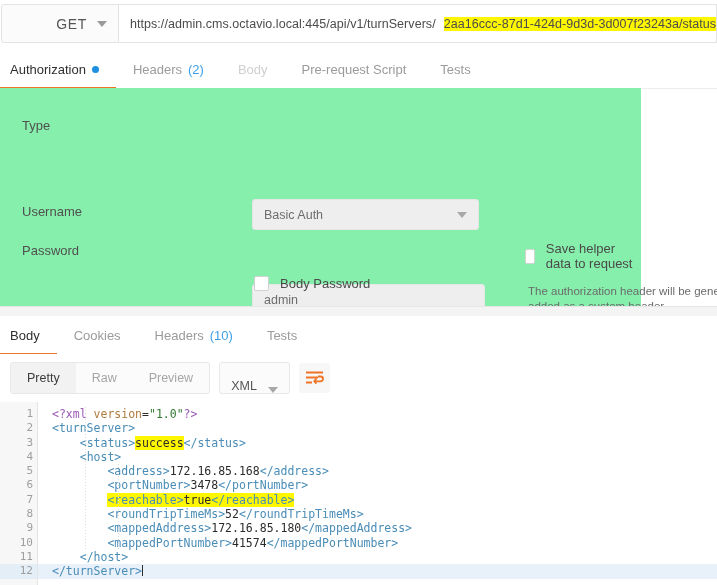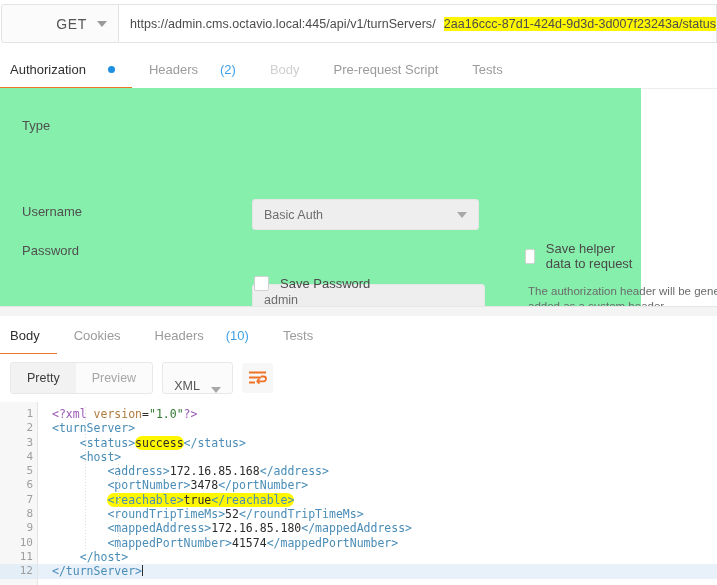--- a/index.html
+++ b/index.html
@@ -102,21 +102,21 @@
     background: #ffffff;
   }
   .tab {
     position: relative;
     padding: 0 17px 11px 17px;
     font-size: 13px;
     color: #9b9b9b;
     white-space: nowrap;
     display: flex;
     align-items: center;
-    gap: 22px;
+    gap: 6px;
   }
   .tab:first-child { padding-left: 10px; }
   .tab.active {
     color: #2f2f2f;
   }
   .tab.active::after {
     content: "";
     position: absolute;
     left: 0; right: 0; bottom: -1px;
     height: 2px;
@@ -328,21 +328,21 @@
     padding-left: 14px;
     white-space: pre;
     color: #2b2b2b;
     box-sizing: border-box;
   }
   .cl.cur { background: #e8f1fa; }
   .tg { color: #4a8db7; }
   .pi { color: #9b59b6; }
   .at { color: #b07b3e; }
   .av { color: #2f7a2f; }
-  .hl { background: #fff700; border-radius: 7px; }
+  .hl { background: #fff700; }
   .cursor {
     display: inline-block;
     width: 1px;
     height: 11px;
     background: #2b2b2b;
     vertical-align: -1px;
   }
   .indent-guide {
     position: absolute;
     top: 5px;
@@ -405,21 +405,21 @@
 
     <div class="field-row" style="left:22px; top:155px;">
       <span class="field-label">Password</span>
     </div>
     <div class="input-box" style="position:absolute; left:252px; top:235px; width:233px;">
       <span class="pwd-dots">•••••</span>
     </div>
 
     <div class="chk-row" style="left:254px; top:188px;">
       <span class="checkbox"></span>
-      <span class="chk-label">Save Password</span>
+      <span class="chk-label">Body Password</span>
     </div>
 
     <div class="helper-note">
       <div>The authorization header will be generat</div>
       <div>added as a custom header</div>
     </div>
 
     <div class="chk-row" style="left:525px; top:153px;">
       <span class="checkbox"></span>
       <span class="chk-label">Save helper data to request</span>
@@ -441,20 +441,23 @@
     </div>
     <div class="tab">
       <span>Tests</span>
     </div>
   </div>
 
   <div class="res-toolbar">
     <div class="seg-group">
       <div class="seg active">
         <span>Pretty</span>
+      </div>
+      <div class="seg">
+        <span>Raw</span>
       </div>
       <div class="seg">
         <span>Preview</span>
       </div>
     </div>
     <div class="fmt-box">
       <span>XML</span>
       <span class="select-caret"></span>
     </div>
     <div class="wrap-btn">

